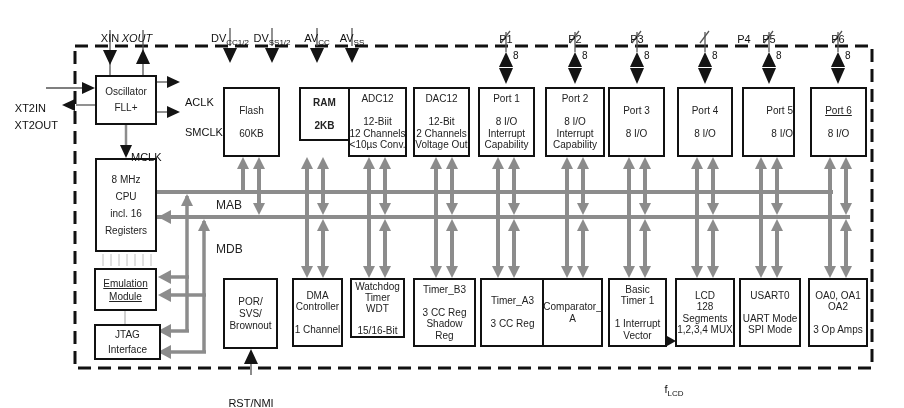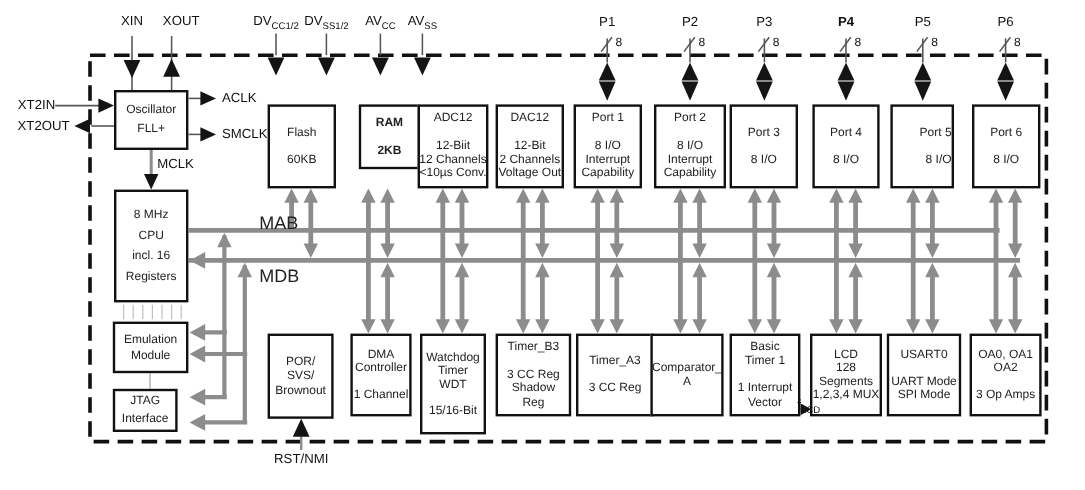--- a/index.html
+++ b/index.html
@@ -7,25 +7,25 @@
     position:relative;width:904px;height:408px;background:#ffffff;overflow:hidden;
     font-family:"Liberation Sans","DejaVu Sans",sans-serif;color:#111;
   }
   #wires{position:absolute;left:0;top:0;}
   .blk{
     position:absolute;box-sizing:border-box;border:2px solid #111;background:#fff;
     display:flex;flex-direction:column;align-items:center;justify-content:center;
     font-size:10px;color:#222;text-align:center;z-index:2;
   }
   .bline{display:block;white-space:nowrap;}
-  .lbl{position:absolute;font-size:11px;color:#111;white-space:nowrap;z-index:3;}
+  .lbl{position:absolute;font-size:11px;color:#111;white-space:nowrap;z-index:3;margin-top:20px;}
   .ctr{transform:translateX(-50%);}
   .ralign{text-align:right;}
   sub,.subt{font-size:8px;vertical-align:sub;line-height:1;}
-  .buslbl{font-size:15px;color:#222;}
+  .buslbl{font-size:12px;color:#222;}
 </style>
 </head>
 <body>
 
 <div id="stage">
   <svg id="wires" width="904" height="408">
       <rect x="75" y="46" width="797" height="322" fill="none" stroke="#111" stroke-width="3" stroke-dasharray="13 7"></rect>
       <line x1="243" y1="167" x2="243" y2="192" stroke="#8c8c8c" stroke-width="4"></line>
       <polygon points="243,157 237,169 249,169" fill="#8c8c8c"></polygon>
       <line x1="259" y1="167" x2="259" y2="205" stroke="#8c8c8c" stroke-width="4"></line>
@@ -191,25 +191,25 @@
       <div class="blk" style="left: 95px; top: 75px; width: 62px; height: 50px; line-height: 16px;">
         <span class="bline" style="min-height: 16px;">Oscillator</span>
         <span class="bline" style="min-height: 16px;">FLL+</span>
       </div>
       <div class="blk" style="left: 95px; top: 158px; width: 62px; height: 94px; line-height: 17px;">
         <span class="bline" style="min-height: 17px;">8 MHz</span>
         <span class="bline" style="min-height: 17px;">CPU</span>
         <span class="bline" style="min-height: 17px;">incl. 16</span>
         <span class="bline" style="min-height: 17px;">Registers</span>
       </div>
-      <div class="blk" style="left: 94px; top: 268px; width: 63px; height: 43px; line-height: 13px;">
+      <div class="blk" style="left: 94px; top: 268px; width: 63px; height: 43px; line-height: 13px; text-decoration: underline;">
         <span class="bline" style="min-height: 13px;">Emulation</span>
         <span class="bline" style="min-height: 13px;">Module</span>
       </div>
-      <div class="blk" style="left: 94px; top: 324px; width: 54px; height: 36px; line-height: 15px;">
+      <div class="blk" style="left: 94px; top: 324px; width: 67px; height: 36px; line-height: 15px;">
         <span class="bline" style="min-height: 15px;">JTAG</span>
         <span class="bline" style="min-height: 15px;">Interface</span>
       </div>
       <div class="blk" style="left: 223px; top: 87px; width: 57px; height: 70px; line-height: 11.5px;">
         <span class="bline" style="min-height: 11.5px;">Flash</span>
         <span class="bline" style="min-height: 11.5px;"></span>
         <span class="bline" style="min-height: 11.5px;">60KB</span>
       </div>
       <div class="blk" style="left: 299px; top: 87px; width: 51px; height: 54px; line-height: 11.5px; font-weight: bold;">
         <span class="bline" style="min-height: 11.5px;">RAM</span>
@@ -253,36 +253,36 @@
         <span class="bline" style="min-height: 11.5px;">Port 4</span>
         <span class="bline" style="min-height: 11.5px;"></span>
         <span class="bline" style="min-height: 11.5px;">8 I/O</span>
       </div>
       <div class="blk" style="left: 742px; top: 87px; width: 53px; height: 70px; line-height: 11.5px; align-items: flex-end;">
         <span class="bline" style="min-height: 11.5px;">Port 5</span>
         <span class="bline" style="min-height: 11.5px;"></span>
         <span class="bline" style="min-height: 11.5px;">8 I/O</span>
       </div>
       <div class="blk" style="left: 810px; top: 87px; width: 57px; height: 70px; line-height: 11.5px;">
-        <span class="bline" style="min-height: 11.5px;">Port 6</span>
+        <span class="bline" style="min-height: 11.5px; text-decoration: underline;">Port 6</span>
         <span class="bline" style="min-height: 11.5px;"></span>
         <span class="bline" style="min-height: 11.5px;">8 I/O</span>
       </div>
       <div class="blk" style="left: 223px; top: 278px; width: 55px; height: 71px; line-height: 12px;">
         <span class="bline" style="min-height: 12px;">POR/</span>
         <span class="bline" style="min-height: 12px;">SVS/</span>
         <span class="bline" style="min-height: 12px;">Brownout</span>
       </div>
       <div class="blk" style="left: 292px; top: 278px; width: 51px; height: 69px; line-height: 11.5px;">
         <span class="bline" style="min-height: 11.5px;">DMA</span>
         <span class="bline" style="min-height: 11.5px;">Controller</span>
         <span class="bline" style="min-height: 11.5px;"></span>
         <span class="bline" style="min-height: 11.5px;">1 Channel</span>
       </div>
-      <div class="blk" style="left: 350px; top: 278px; width: 55px; height: 84px; line-height: 11px;">
+      <div class="blk" style="left: 350px; top: 278px; width: 55px; height: 60px; line-height: 11px;">
         <span class="bline" style="min-height: 11px;">Watchdog</span>
         <span class="bline" style="min-height: 11px;">Timer</span>
         <span class="bline" style="min-height: 11px;">WDT</span>
         <span class="bline" style="min-height: 11px;"></span>
         <span class="bline" style="min-height: 11px;">15/16-Bit</span>
       </div>
       <div class="blk" style="left: 413px; top: 278px; width: 63px; height: 69px; line-height: 11.5px;">
         <span class="bline" style="min-height: 11.5px;">Timer_B3</span>
         <span class="bline" style="min-height: 11.5px;"></span>
         <span class="bline" style="min-height: 11.5px;">3 CC Reg</span>
@@ -319,45 +319,45 @@
       </div>
       <div class="blk" style="left: 808px; top: 278px; width: 60px; height: 69px; line-height: 11.5px;">
         <span class="bline" style="min-height: 11.5px;">OA0, OA1</span>
         <span class="bline" style="min-height: 11.5px;">OA2</span>
         <span class="bline" style="min-height: 11.5px;"></span>
         <span class="bline" style="min-height: 11.5px;">3 Op Amps</span>
       </div>
     </div>
   <div id="pins">
       <div class="lbl ctr" style="left: 110px; top: 12px;"><span>XIN</span><span class="subt"></span></div>
-      <div class="lbl ctr" style="left: 151px; top: 12px;"><span>XOUT</span><span class="subt"></span></div>
+      <div class="lbl ctr" style="left: 137px; top: 12px; font-style: italic;"><span>XOUT</span><span class="subt"></span></div>
       <div class="lbl ctr" style="left: 230px; top: 12px;"><span>DV</span><span class="subt">CC1/2</span></div>
       <div class="lbl ctr" style="left: 272px; top: 12px;"><span>DV</span><span class="subt">SS1/2</span></div>
       <div class="lbl ctr" style="left: 317px; top: 12px;"><span>AV</span><span class="subt">CC</span></div>
       <div class="lbl ctr" style="left: 352px; top: 12px;"><span>AV</span><span class="subt">SS</span></div>
       <div class="lbl ctr" style="left: 506px; top: 13px;">P1</div>
       <div class="lbl" style="left: 513px; top: 30px; font-size: 10px;">8</div>
       <div class="lbl ctr" style="left: 575px; top: 13px;">P2</div>
       <div class="lbl" style="left: 582px; top: 30px; font-size: 10px;">8</div>
       <div class="lbl ctr" style="left: 637px; top: 13px;">P3</div>
       <div class="lbl" style="left: 644px; top: 30px; font-size: 10px;">8</div>
-      <div class="lbl ctr" style="left: 705px; top: 13px; font-weight: bold;">P4</div>
+      <div class="lbl ctr" style="left: 744px; top: 13px;">P4</div>
       <div class="lbl" style="left: 712px; top: 30px; font-size: 10px;">8</div>
       <div class="lbl ctr" style="left: 769px; top: 13px;">P5</div>
       <div class="lbl" style="left: 776px; top: 30px; font-size: 10px;">8</div>
       <div class="lbl ctr" style="left: 838px; top: 13px;">P6</div>
       <div class="lbl" style="left: 845px; top: 30px; font-size: 10px;">8</div>
     </div>
 
   <div class="lbl buslbl" style="left:216px;top:178px;">MAB</div>
   <div class="lbl buslbl" style="left:216px;top:222px;">MDB</div>
 
   <div class="lbl" style="left:185px;top:76px;">ACLK</div>
   <div class="lbl" style="left:185px;top:106px;">SMCLK</div>
   <div class="lbl" style="left:131px;top:131px;">MCLK</div>
 
   <div class="lbl ralign" style="left:2px;top:82px;width:44px;">XT2IN</div>
   <div class="lbl ralign" style="left:2px;top:99px;width:56px;">XT2OUT</div>
 
   <div class="lbl ctr" style="left:251px;top:377px;">RST/NMI</div>
 
-  <div class="lbl ctr" style="left:674px;top:332px;"><span>f</span><span class="subt">LCD</span></div>
+  <div class="lbl ctr" style="left:674px;top:363px;"><span>f</span><span class="subt">LCD</span></div>
 </div>
 
 </body></html>

